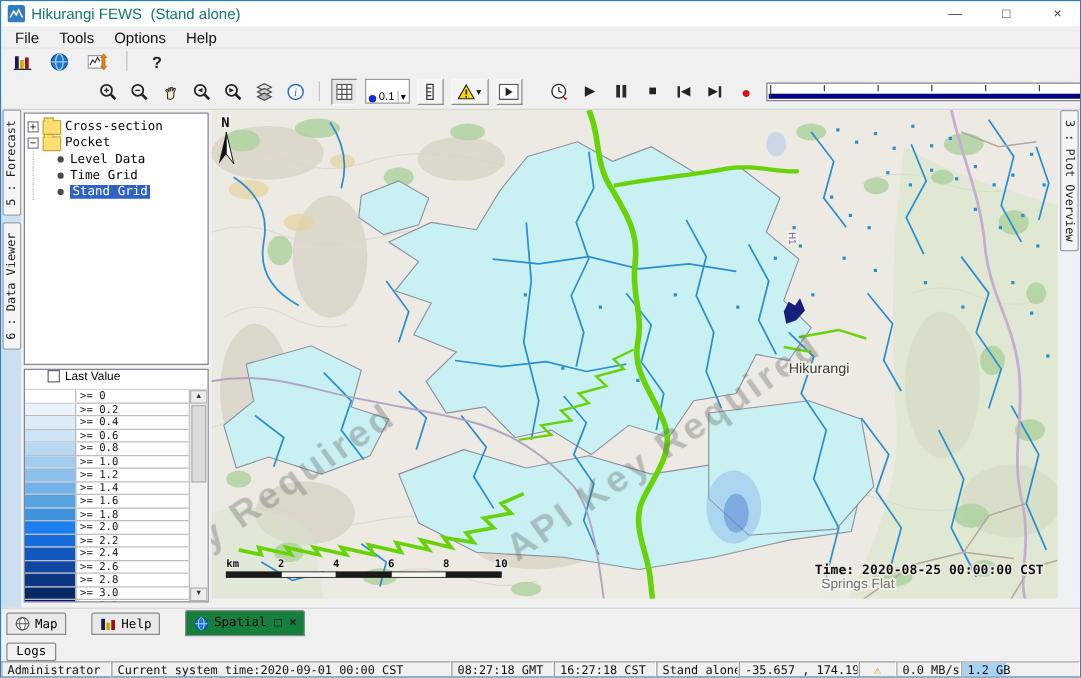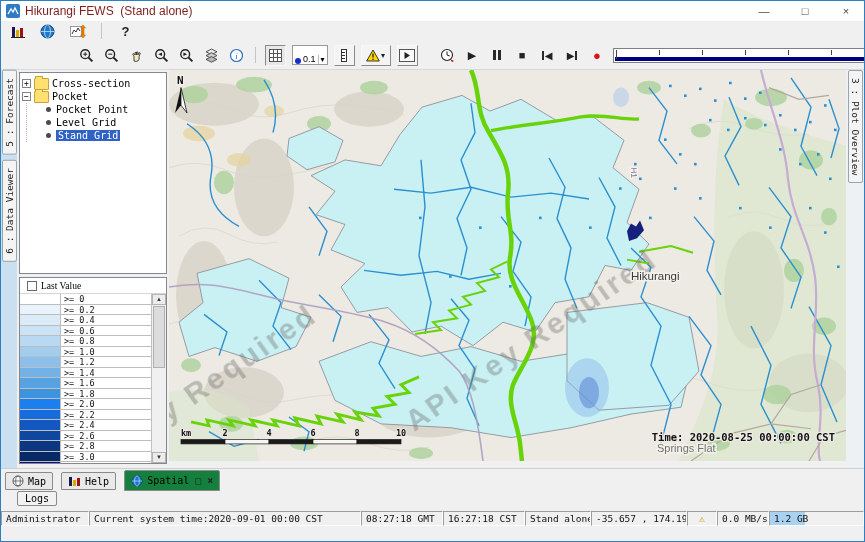--- a/index.html
+++ b/index.html
@@ -1,20 +1,20 @@
 <!DOCTYPE html>
 <html><head>
 <meta charset="utf-8">
 <style>
   html,body{margin:0;padding:0;background:#9a9a9a;}
   .win{position:relative;width:863px;height:540px;border:1px solid #2d7fc1;background:#f0f0f0;
        font-family:"Liberation Sans",sans-serif;overflow:hidden;}
   
   .titlebar{height:20px;display:flex;align-items:center;background:#ffffff;padding-left:5px;gap:5px;}
-  .title{font-size:12px;color:#7f1d1d;white-space:pre;flex:0 0 auto;}
+  .title{font-size:12px;color:#0f766e;white-space:pre;flex:0 0 auto;}
   .tspacer{flex:1;}
   .wctrl{width:36px;height:20px;display:flex;align-items:center;justify-content:center;font-size:11px;color:#444;}
   
   .menubar{height:17px;background:#f0f0f0;display:flex;align-items:center;font-size:12px;padding-left:3px;border-bottom:1px solid #e6e6e6;}
   .menu-item{padding:0 8px;color:#111;}
   
   .toolbar1{height:20px;display:flex;align-items:center;gap:11px;padding-left:7px;background:#f0f0f0;}
   .toolbar2{height:28px;display:flex;align-items:center;padding:0 18px 0 76px;gap:6px;background:#f0f0f0;border-bottom:1px solid #d8d8d8;}
   .tbtn{width:19px;height:19px;display:flex;align-items:center;justify-content:center;flex:0 0 auto;color:#222;}
   .sep{width:1px;height:16px;background:#c4c4c4;margin:0 3px;flex:0 0 auto;}
@@ -48,41 +48,41 @@
            padding:4px 2px;box-sizing:border-box;overflow:hidden;}
   .trow{display:flex;align-items:center;height:13px;gap:3px;white-space:nowrap;}
   .expander{width:9px;height:9px;border:1px solid #848484;font-size:8px;line-height:7px;text-align:center;background:#fff;box-sizing:border-box;flex:0 0 auto;}
   .folder{width:13px;height:10px;background:#ffe071;border:1px solid #c9a33c;border-radius:1px;flex:0 0 auto;position:relative;}
   .folder:before{content:"";position:absolute;top:-3px;left:0;width:6px;height:2px;background:#ffe071;border:1px solid #c9a33c;border-bottom:none;}
   .bullet{width:5px;height:5px;border-radius:50%;background:#4a4a4a;margin:0 2px;flex:0 0 auto;}
   .tindent{width:14px;flex:0 0 auto;border-left:1px dotted #bbb;height:13px;margin-left:4px;}
   .sel{background:#2f62c4;color:#fff;padding:0 2px;}
   
   .legendbox{border:1px solid #828790;background:#fff;height:187px;display:flex;flex-direction:column;box-sizing:border-box;}
-  .lg-head{height:15px;display:flex;align-items:center;gap:4px;padding-left:7px;font-family:Liberation Serif, serif;font-size:9.5px;border-bottom:1px solid #d6d6d6;flex:0 0 auto;}
+  .lg-head{height:15px;display:flex;gap:4px;padding-left:18px;font-family:Liberation Sans, sans-serif;font-size:9.5px;border-bottom:1px solid #d6d6d6;flex:0 0 auto;}
   .checkbox{width:10px;height:10px;border:1px solid #6a6a6a;background:#fff;box-sizing:border-box;flex:0 0 auto;}
   .lg-body{display:flex;flex:1;overflow:hidden;}
   .lg-list{flex:1;overflow:hidden;}
   .lg-row{display:flex;height:10.5px;border-bottom:1px solid #bdbdbd;box-sizing:border-box;}
   .lg-sw{width:40px;border-right:1px solid #bdbdbd;flex:0 0 auto;}
   .lg-lb{font-family:"DejaVu Sans Mono",monospace;font-size:8.5px;line-height:10px;padding-left:3px;color:#111;}
   .sbar{width:14px;background:#f0f0f0;border-left:1px solid #c0c0c0;display:flex;flex-direction:column;align-items:center;flex:0 0 auto;}
   .sarrow{height:11px;width:14px;background:#ececec;border:1px solid #b4b4b4;text-align:center;line-height:9px;font-size:6px;box-sizing:border-box;color:#333;}
   .sthumb{width:12px;height:62px;background:#dcdcdc;border:1px solid #b0b0b0;margin-top:1px;box-sizing:border-box;}
   .sfill{flex:1;}
   
   .mapwrap{flex:1;position:relative;background:#f0f0f0;overflow:hidden;}
   svg.map{display:block;}
   
-  .docktabs{height:22px;display:flex;align-items:flex-end;gap:8px;padding-left:4px;background:#f0f0f0;border-top:1px solid #cfcfcf;}
+  .docktabs{height:22px;display:flex;align-items:flex-end;gap:20px;padding-left:4px;background:#f0f0f0;border-top:1px solid #cfcfcf;}
   .dtab{display:flex;align-items:center;gap:4px;border:1px solid #8a8a8a;background:#e9e9e9;font-family:"DejaVu Sans Mono",monospace;
         font-size:10px;padding:1px 6px;height:18px;box-sizing:border-box;border-radius:2px 2px 0 0;margin-bottom:1px;}
   .dtab.active{background:#15803d;height:21px;margin-bottom:0;}
   .tabbtn{font-size:10px;margin-left:2px;color:#222;}
-  .logsrow{height:20px;display:flex;align-items:flex-start;padding-left:16px;background:#f0f0f0;}
+  .logsrow{height:20px;display:flex;align-items:flex-end;padding-left:4px;background:#f0f0f0;}
   .logsbtn{border:1px solid #8a8a8a;background:#f2f2f2;font-family:"DejaVu Sans Mono",monospace;font-size:10px;padding:1px 7px;border-radius:2px;}
   
   .statusbar{height:15px;display:flex;background:#f0f0f0;font-family:"DejaVu Sans Mono",monospace;font-size:9.5px;color:#111;}
   .seg{border:1px solid;border-color:#9d9d9d #ffffff #ffffff #9d9d9d;display:flex;align-items:center;padding:0 4px;
        white-space:nowrap;overflow:hidden;box-sizing:border-box;position:relative;}
   .seg .fill{position:absolute;left:0;top:0;bottom:0;}
 </style>
 </head>
 <body>
 
@@ -93,20 +93,26 @@
       <rect width="14" height="14" rx="2" fill="#2e7cc4"></rect>
       <path d="M2,10 L5,5 7,8 9,4 12,10" stroke="#fff" fill="none" stroke-width="1.3"></path>
     </svg>
     <span class="title">Hikurangi FEWS  (Stand alone)</span>
     <span class="tspacer"></span>
     <span class="wctrl">—</span>
     <span class="wctrl">□</span>
     <span class="wctrl">×</span>
   </div>
 
+  <div class="menubar">
+    <span class="menu-item">File</span>
+    <span class="menu-item">Tools</span>
+    <span class="menu-item">Options</span>
+    <span class="menu-item">Help</span>
+  </div>
 
   <div class="toolbar1">
     <span class="tbtn">
       <svg width="16" height="15">
           <rect x="2" y="3" width="3" height="10" fill="#1b1850"></rect>
           <rect x="6" y="6" width="3" height="7" fill="#d4a900"></rect>
           <rect x="10" y="4" width="3" height="9" fill="#a01010"></rect>
           <line x1="1" y1="13.5" x2="15" y2="13.5" stroke="#222"></line>
         </svg>
     </span>
@@ -270,26 +276,26 @@
           <span>Cross-section</span>
         </div>
         <div class="trow">
           <span class="expander">−</span>
           <span class="folder"></span>
           <span>Pocket</span>
         </div>
         <div class="trow">
           <span class="tindent"></span>
             <span class="bullet"></span>
-          <span>Pocket Point</span>
+          <span>Level Data</span>
         </div>
         <div class="trow">
           <span class="tindent"></span>
             <span class="bullet"></span>
-          <span>Level Grid</span>
+          <span>Time Grid</span>
         </div>
         <div class="trow">
           <span class="tindent"></span>
             <span class="bullet"></span>
           <span class="sel">Stand Grid</span>
         </div>
       </div>
 
       <div class="legendbox">
         <div class="lg-head">

